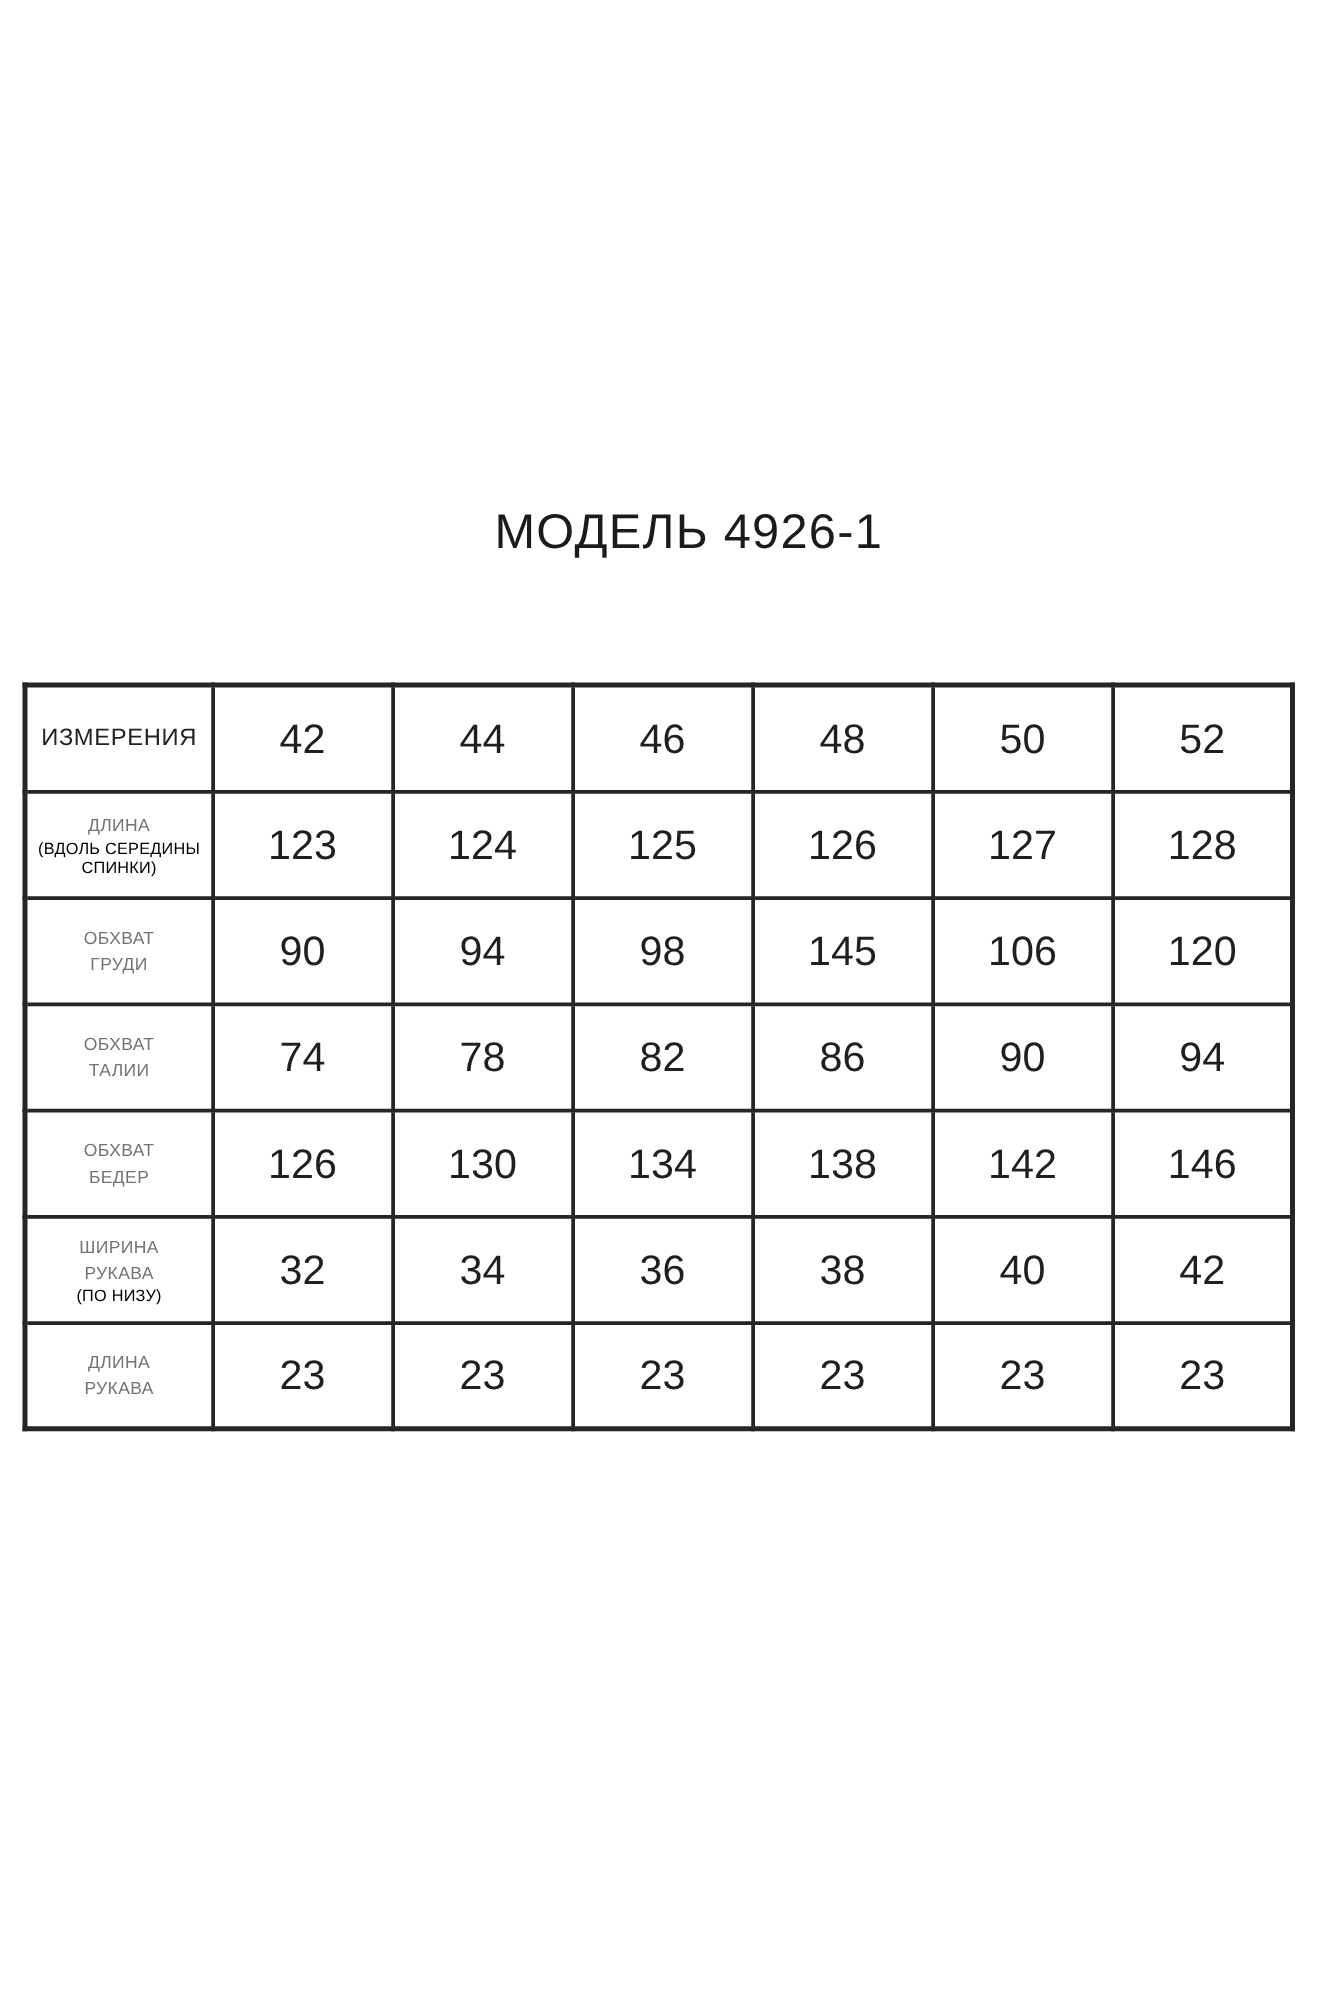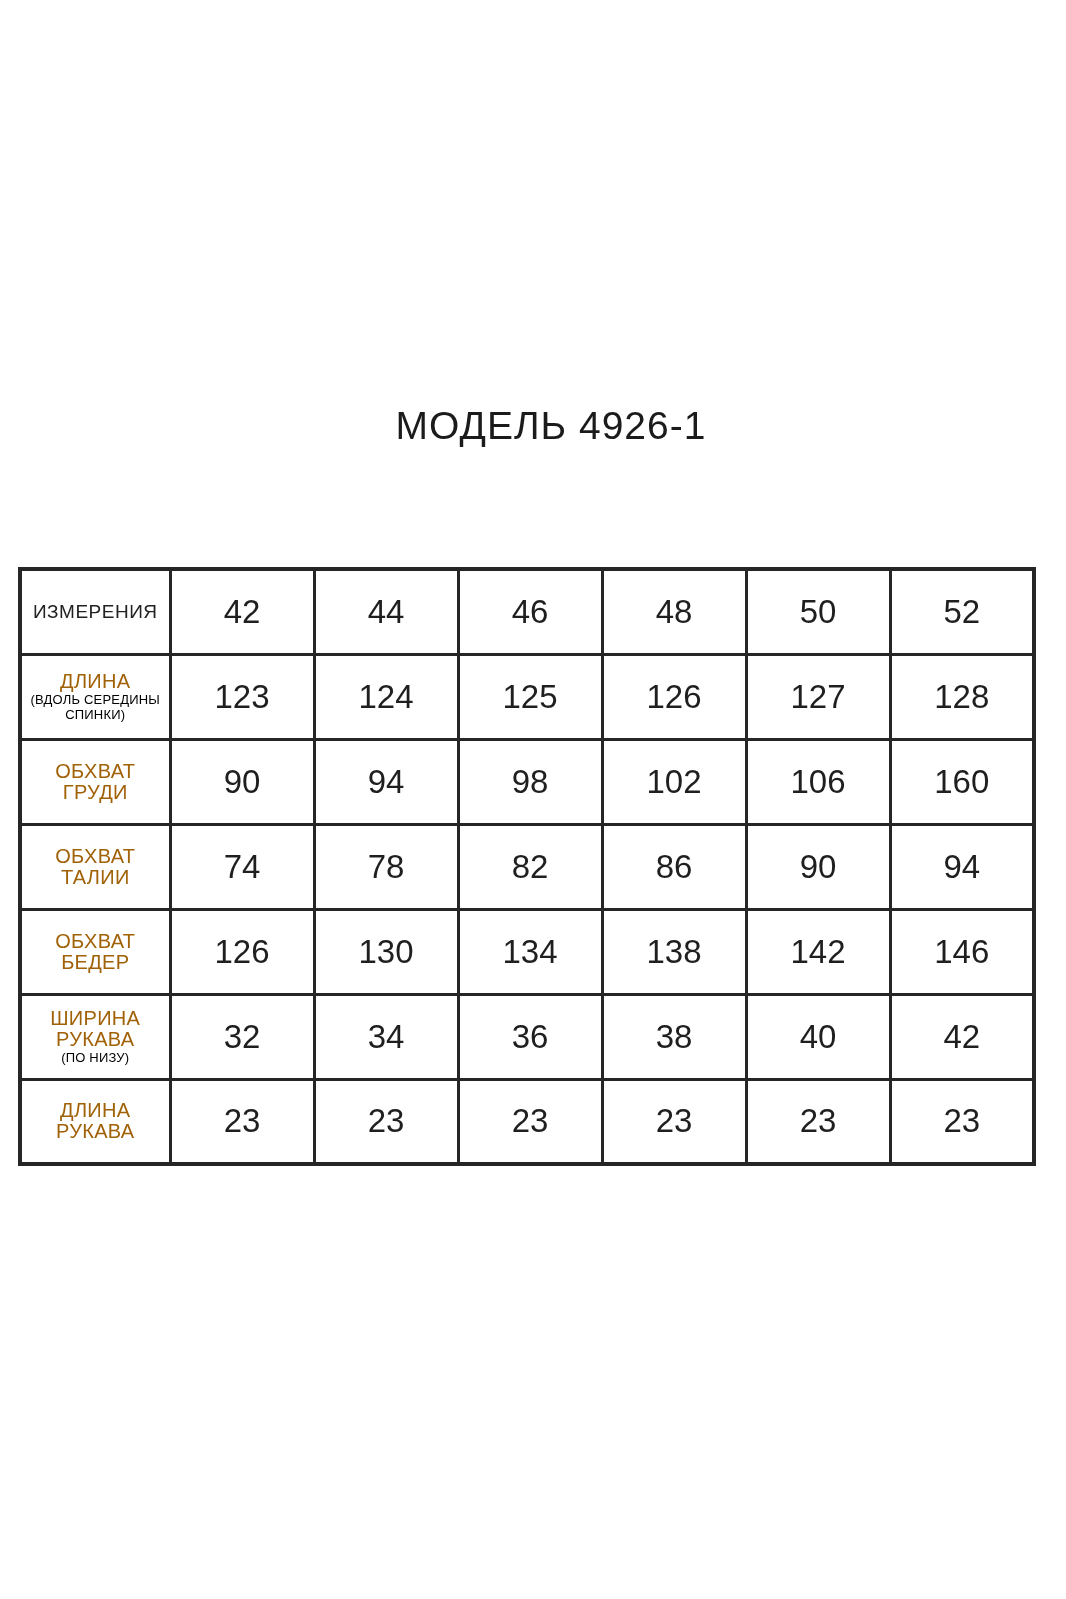--- a/index.html
+++ b/index.html
@@ -27,21 +27,21 @@
     line-height: 50px;
     font-weight: 400;
     letter-spacing: 1px;
     color: #1b1b1b;
     white-space: nowrap;
     padding-left: 36px;
   }
   table.size-table {
     position: absolute;
     left: 18px;
-    top: 567px;
+    top: 546px;
     border-collapse: collapse;
     table-layout: fixed;
     background: #ffffff;
     border: 4px solid #262626;
   }
   .size-table col.c-label { width: 150px; }
   .size-table col.c-size  { width: 144px; }
   .size-table td {
     border: 3px solid #262626;
     text-align: center;
@@ -55,25 +55,25 @@
     letter-spacing: 0.5px;
     color: #222222;
   }
   .size-header, .value-cell {
     font-size: 33px;
     font-weight: 400;
     color: #1f1f1f;
     margin-left: 25px;
   }
   .row-label {
-    font-size: 20px;
+    font-size: 14px;
     line-height: 21px;
     letter-spacing: 0.3px;
     white-space: pre-line;
-    color: #a16207;
+    color: #737373;
   }
   .row-sublabel {
     display: block;
     font-size: 13px;
     line-height: 15px;
     letter-spacing: 0.2px;
     white-space: pre-line;
     color: #000000;
   }
 </style>
@@ -120,23 +120,23 @@
     </tr>
 
     <tr>
       <td>
         <span class="row-label">ОБХВАТ
 ГРУДИ</span>
       </td>
       <td class="value-cell">90</td>
       <td class="value-cell">94</td>
       <td class="value-cell">98</td>
-      <td class="value-cell">102</td>
+      <td class="value-cell">145</td>
       <td class="value-cell">106</td>
-      <td class="value-cell">160</td>
+      <td class="value-cell">120</td>
     </tr>
 
     <tr>
       <td>
         <span class="row-label">ОБХВАТ
 ТАЛИИ</span>
       </td>
       <td class="value-cell">74</td>
       <td class="value-cell">78</td>
       <td class="value-cell">82</td>

